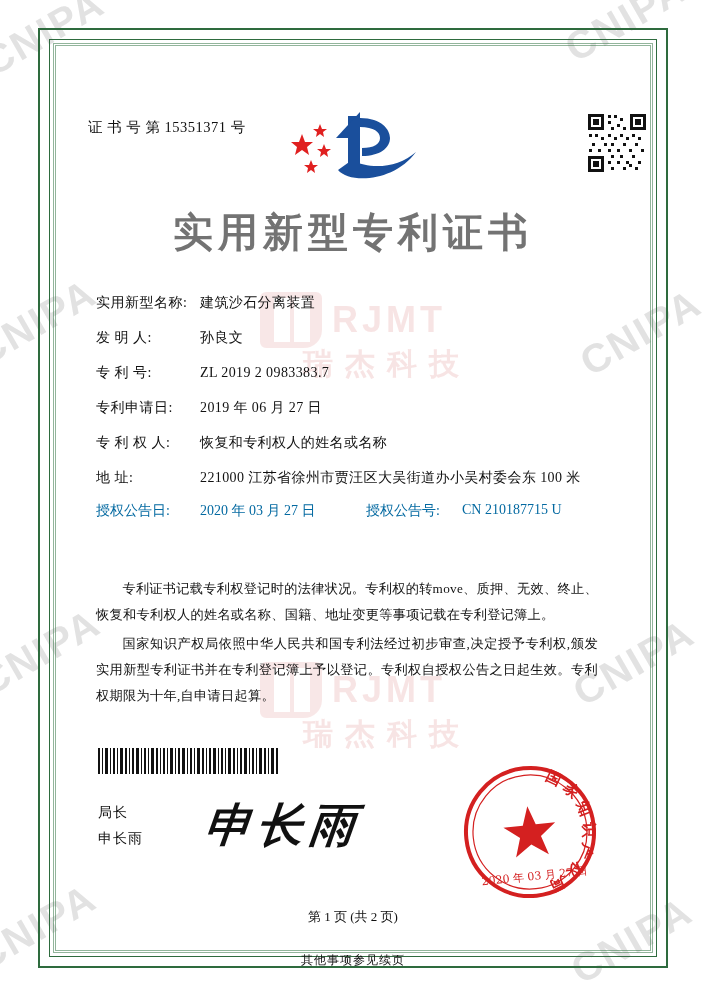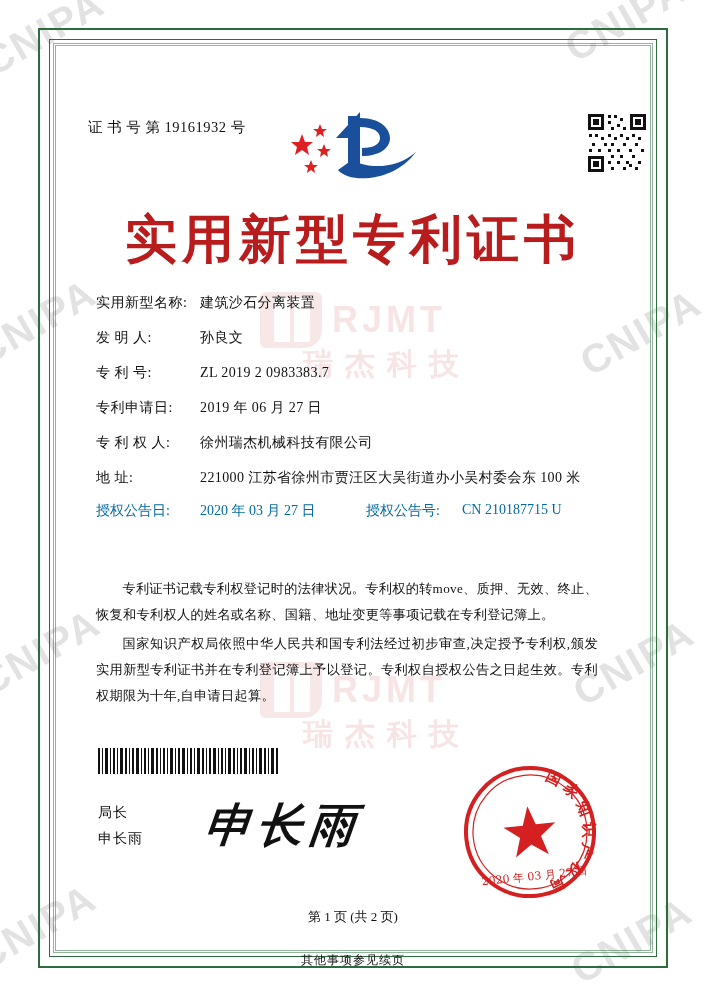--- a/index.html
+++ b/index.html
@@ -123,24 +123,24 @@
   .emblem{
     position:absolute;
     left:0;right:0;top:108px;
     text-align:center;
     z-index:3;
   }
   .title{
     position:absolute;
     left:0;right:0;top:205px;
     text-align:center;
-    font-size:52px;
+    font-size:40px;
     font-weight:bold;
     letter-spacing:5px;
-    color:#b91c1c;
+    color:#737373;
     z-index:3;
     font-family:"DejaVu Serif", serif;
   }
 
   
   .fields{
     position:absolute;
     left:96px;top:292px;
     width:500px;
     z-index:3;
@@ -273,21 +273,21 @@
 <div class="cert">
   <div class="corner tl"></div>
   <div class="corner tr"></div>
   <div class="corner bl"></div>
   <div class="corner br"></div>
   <div class="cert-inner">
     <div class="cert-inner2"></div>
   </div>
 </div>
 
-<div class="cert-no">证 书 号 第 19161932 号</div>
+<div class="cert-no">证 书 号 第 15351371 号</div>
 
 <div class="qr">
   <svg width="62" height="62" viewBox="0 0 62 62" shape-rendering="crispEdges">
     <rect width="62" height="62" fill="#ffffff"></rect>
     <g fill="#111111">
       <rect x="2" y="2" width="16" height="16"></rect>
         <rect x="5" y="5" width="10" height="10" fill="#fff"></rect>
         <rect x="7" y="7" width="6" height="6"></rect>
       <rect x="44" y="2" width="16" height="16"></rect>
         <rect x="47" y="5" width="10" height="10" fill="#fff"></rect>
@@ -369,21 +369,21 @@
   <div class="row">
     <span class="lab">专 利 号:</span>
     <span class="val">ZL 2019 2 0983383.7</span>
   </div>
   <div class="row">
     <span class="lab">专利申请日:</span>
     <span class="val">2019 年 06 月 27 日</span>
   </div>
   <div class="row">
     <span class="lab">专 利 权 人:</span>
-    <span class="val">徐州瑞杰机械科技有限公司</span>
+    <span class="val">恢复和专利权人的姓名或名称</span>
   </div>
   <div class="row wide">
     <span class="lab">地 址:</span>
     <span class="val">221000 江苏省徐州市贾汪区大吴街道办小吴村委会东 100 米</span>
   </div>
   <div class="row-pair">
     <span class="c1">
       <span class="lab">授权公告日:</span>
       <span>2020 年 03 月 27 日</span>
     </span>

